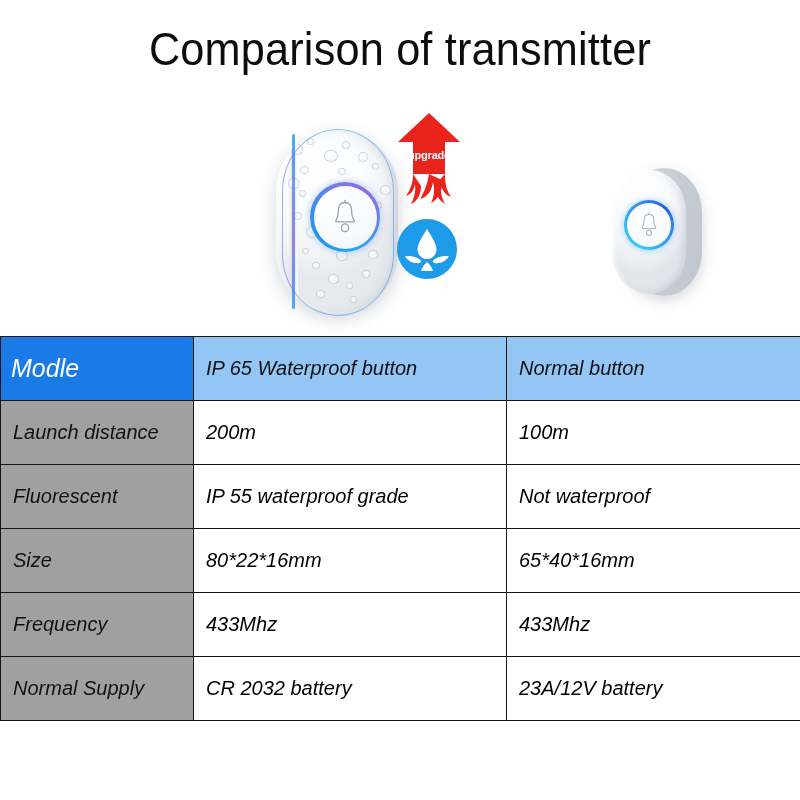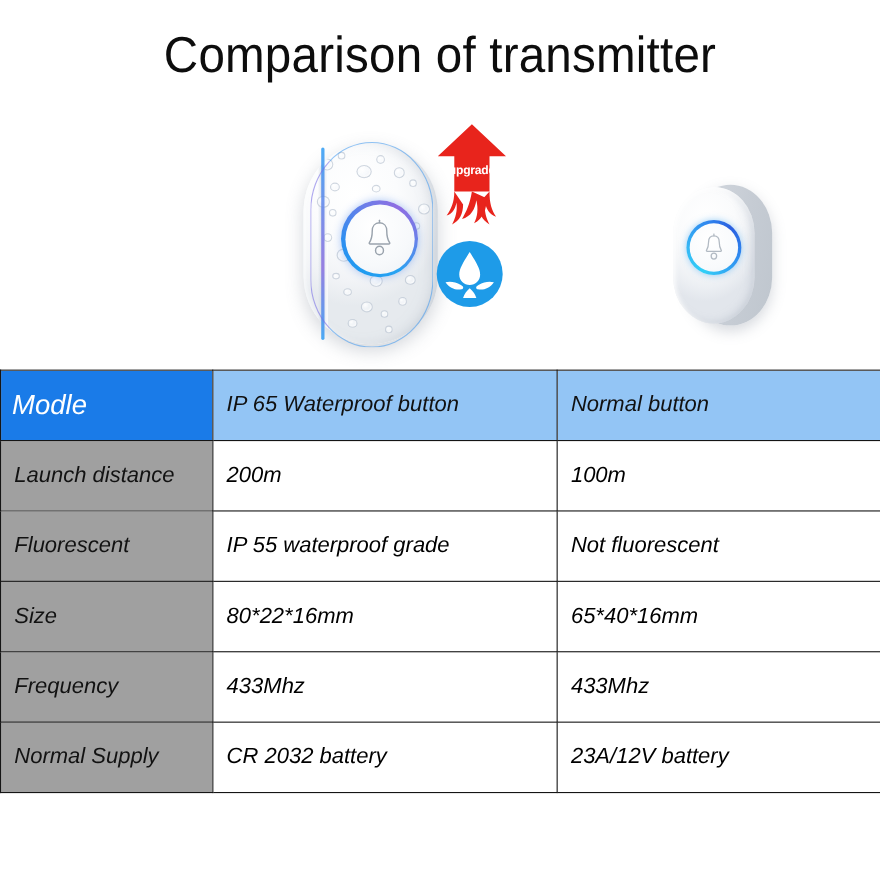--- a/index.html
+++ b/index.html
@@ -366,21 +366,21 @@
   </thead>
   <tbody>
     <tr>
       <td class="row-label">Launch distance</td>
       <td>200m</td>
       <td>100m</td>
     </tr>
     <tr>
       <td class="row-label">Fluorescent</td>
       <td>IP 55 waterproof grade</td>
-      <td>Not fluorescent</td>
+      <td>Not waterproof</td>
     </tr>
     <tr>
       <td class="row-label">Size</td>
       <td>80*22*16mm</td>
       <td>65*40*16mm</td>
     </tr>
     <tr>
       <td class="row-label">Frequency</td>
       <td>433Mhz</td>
       <td>433Mhz</td>

